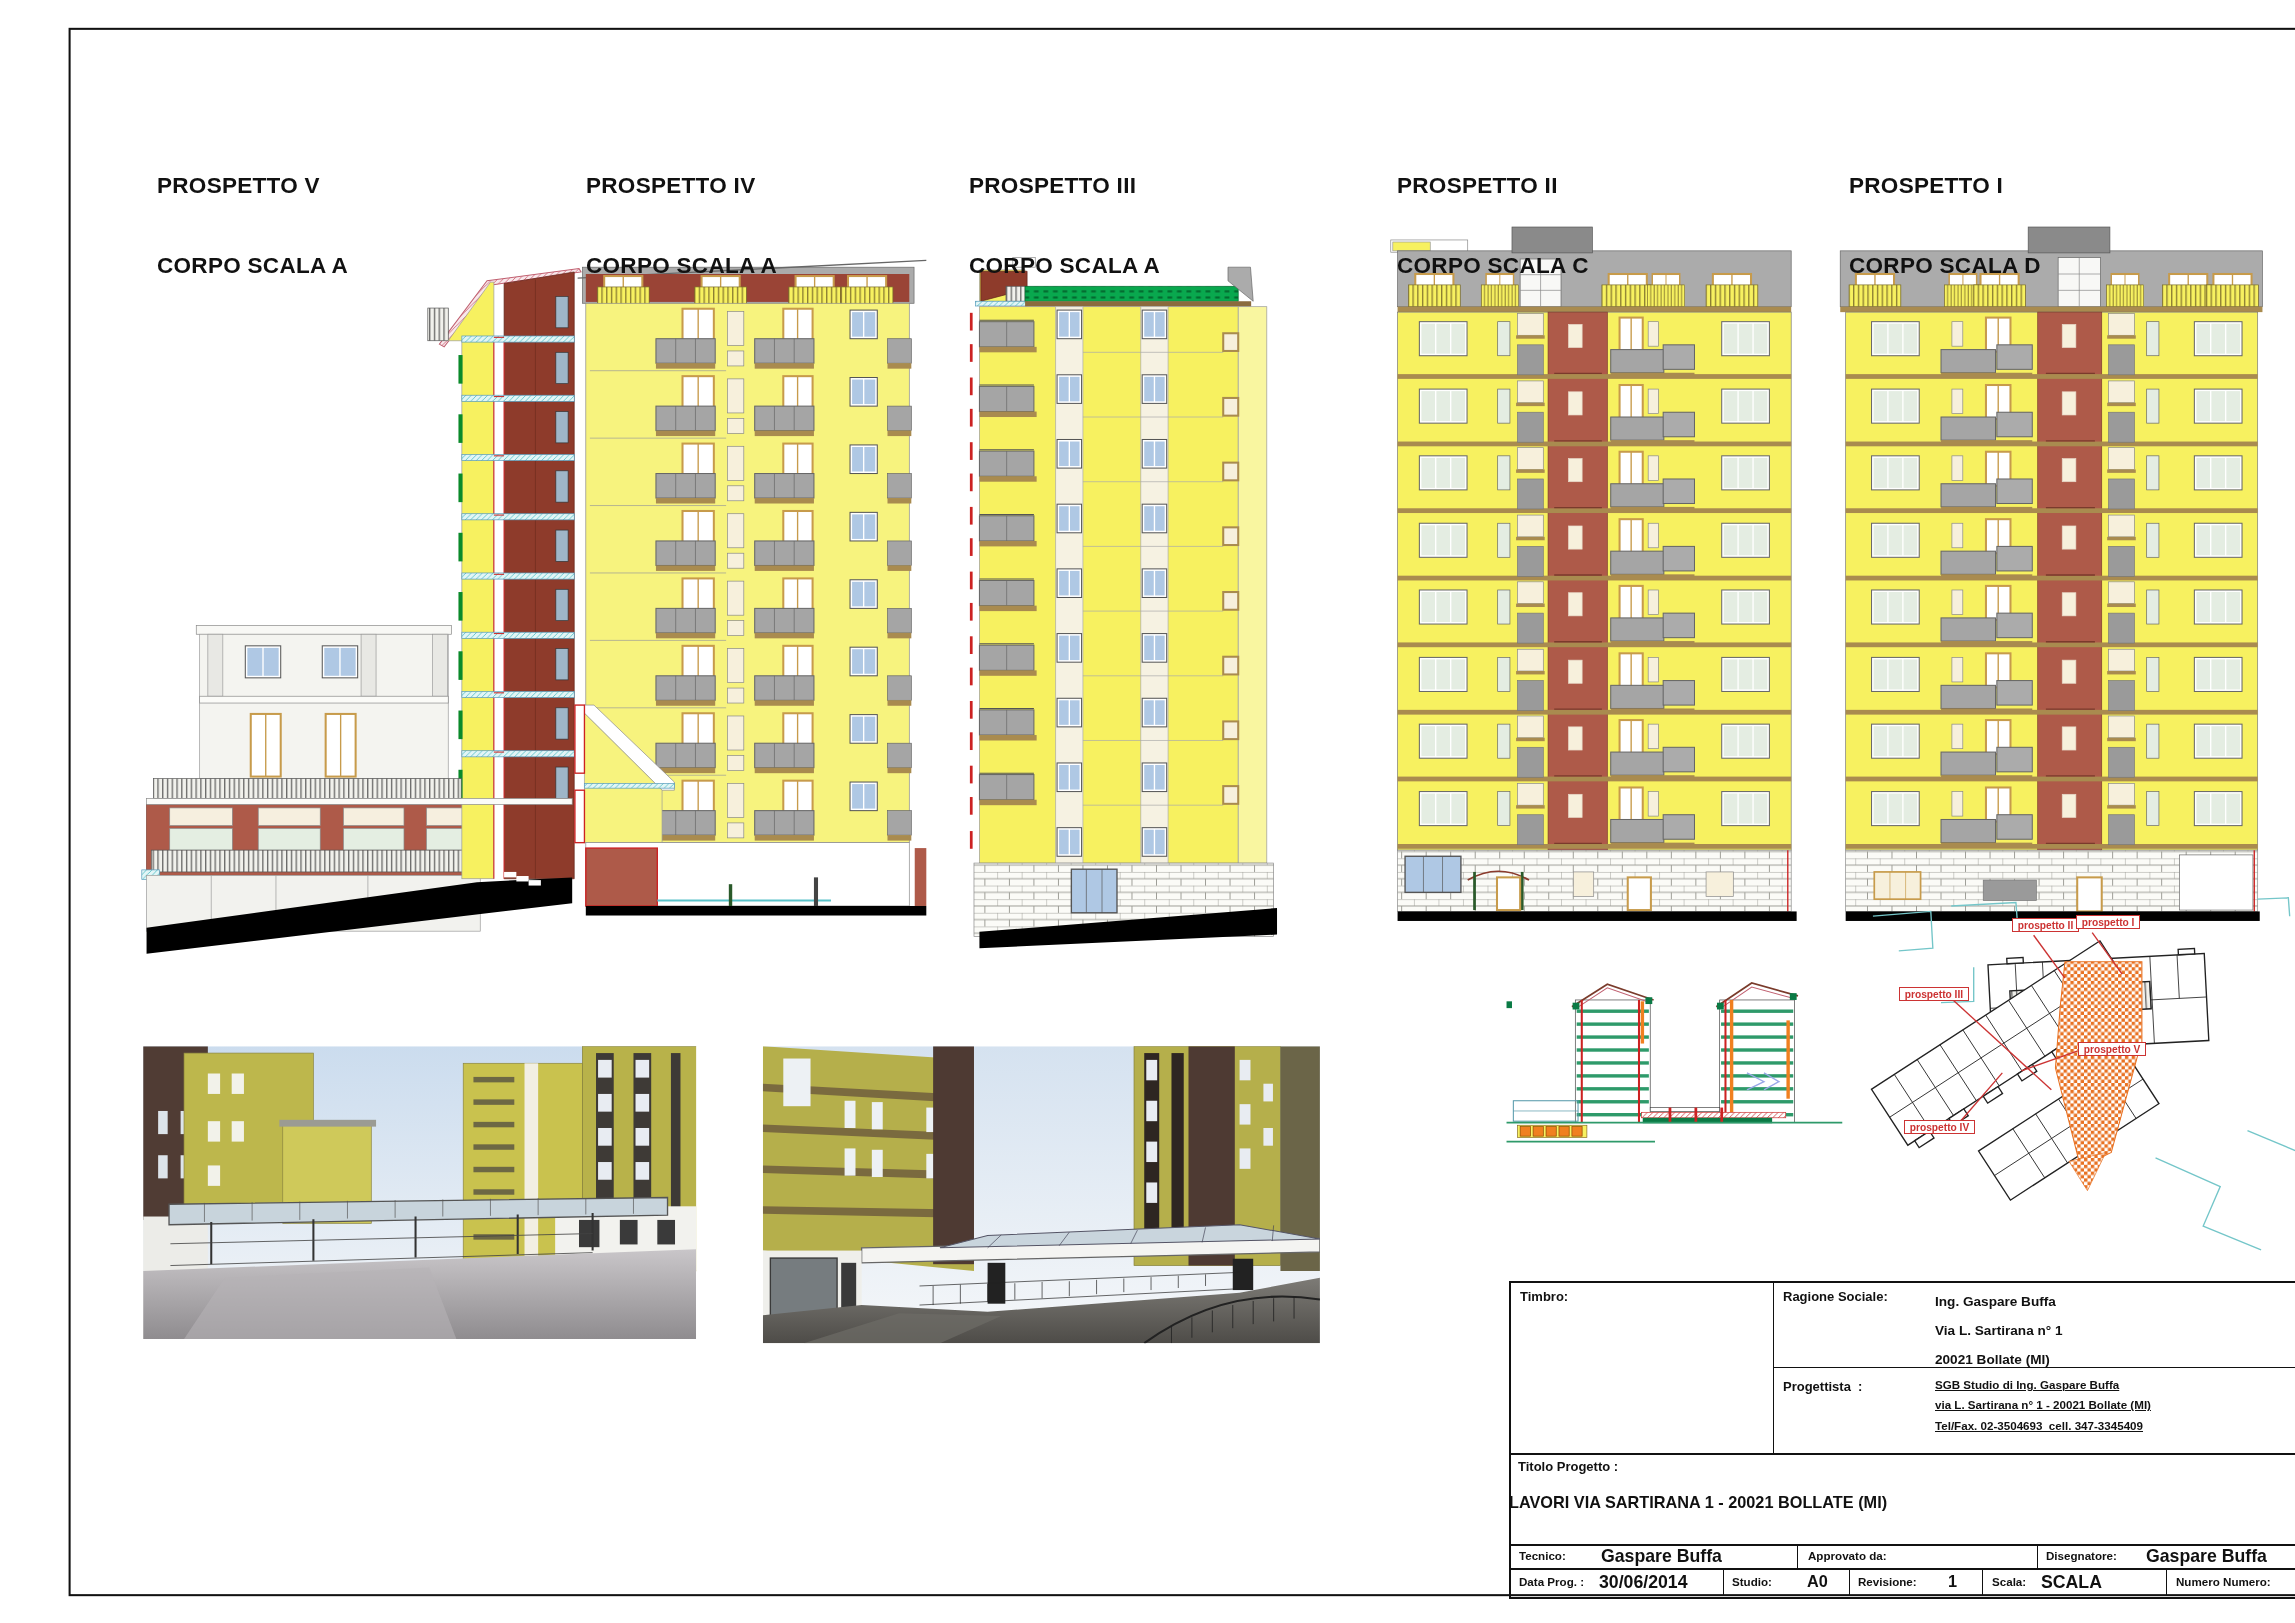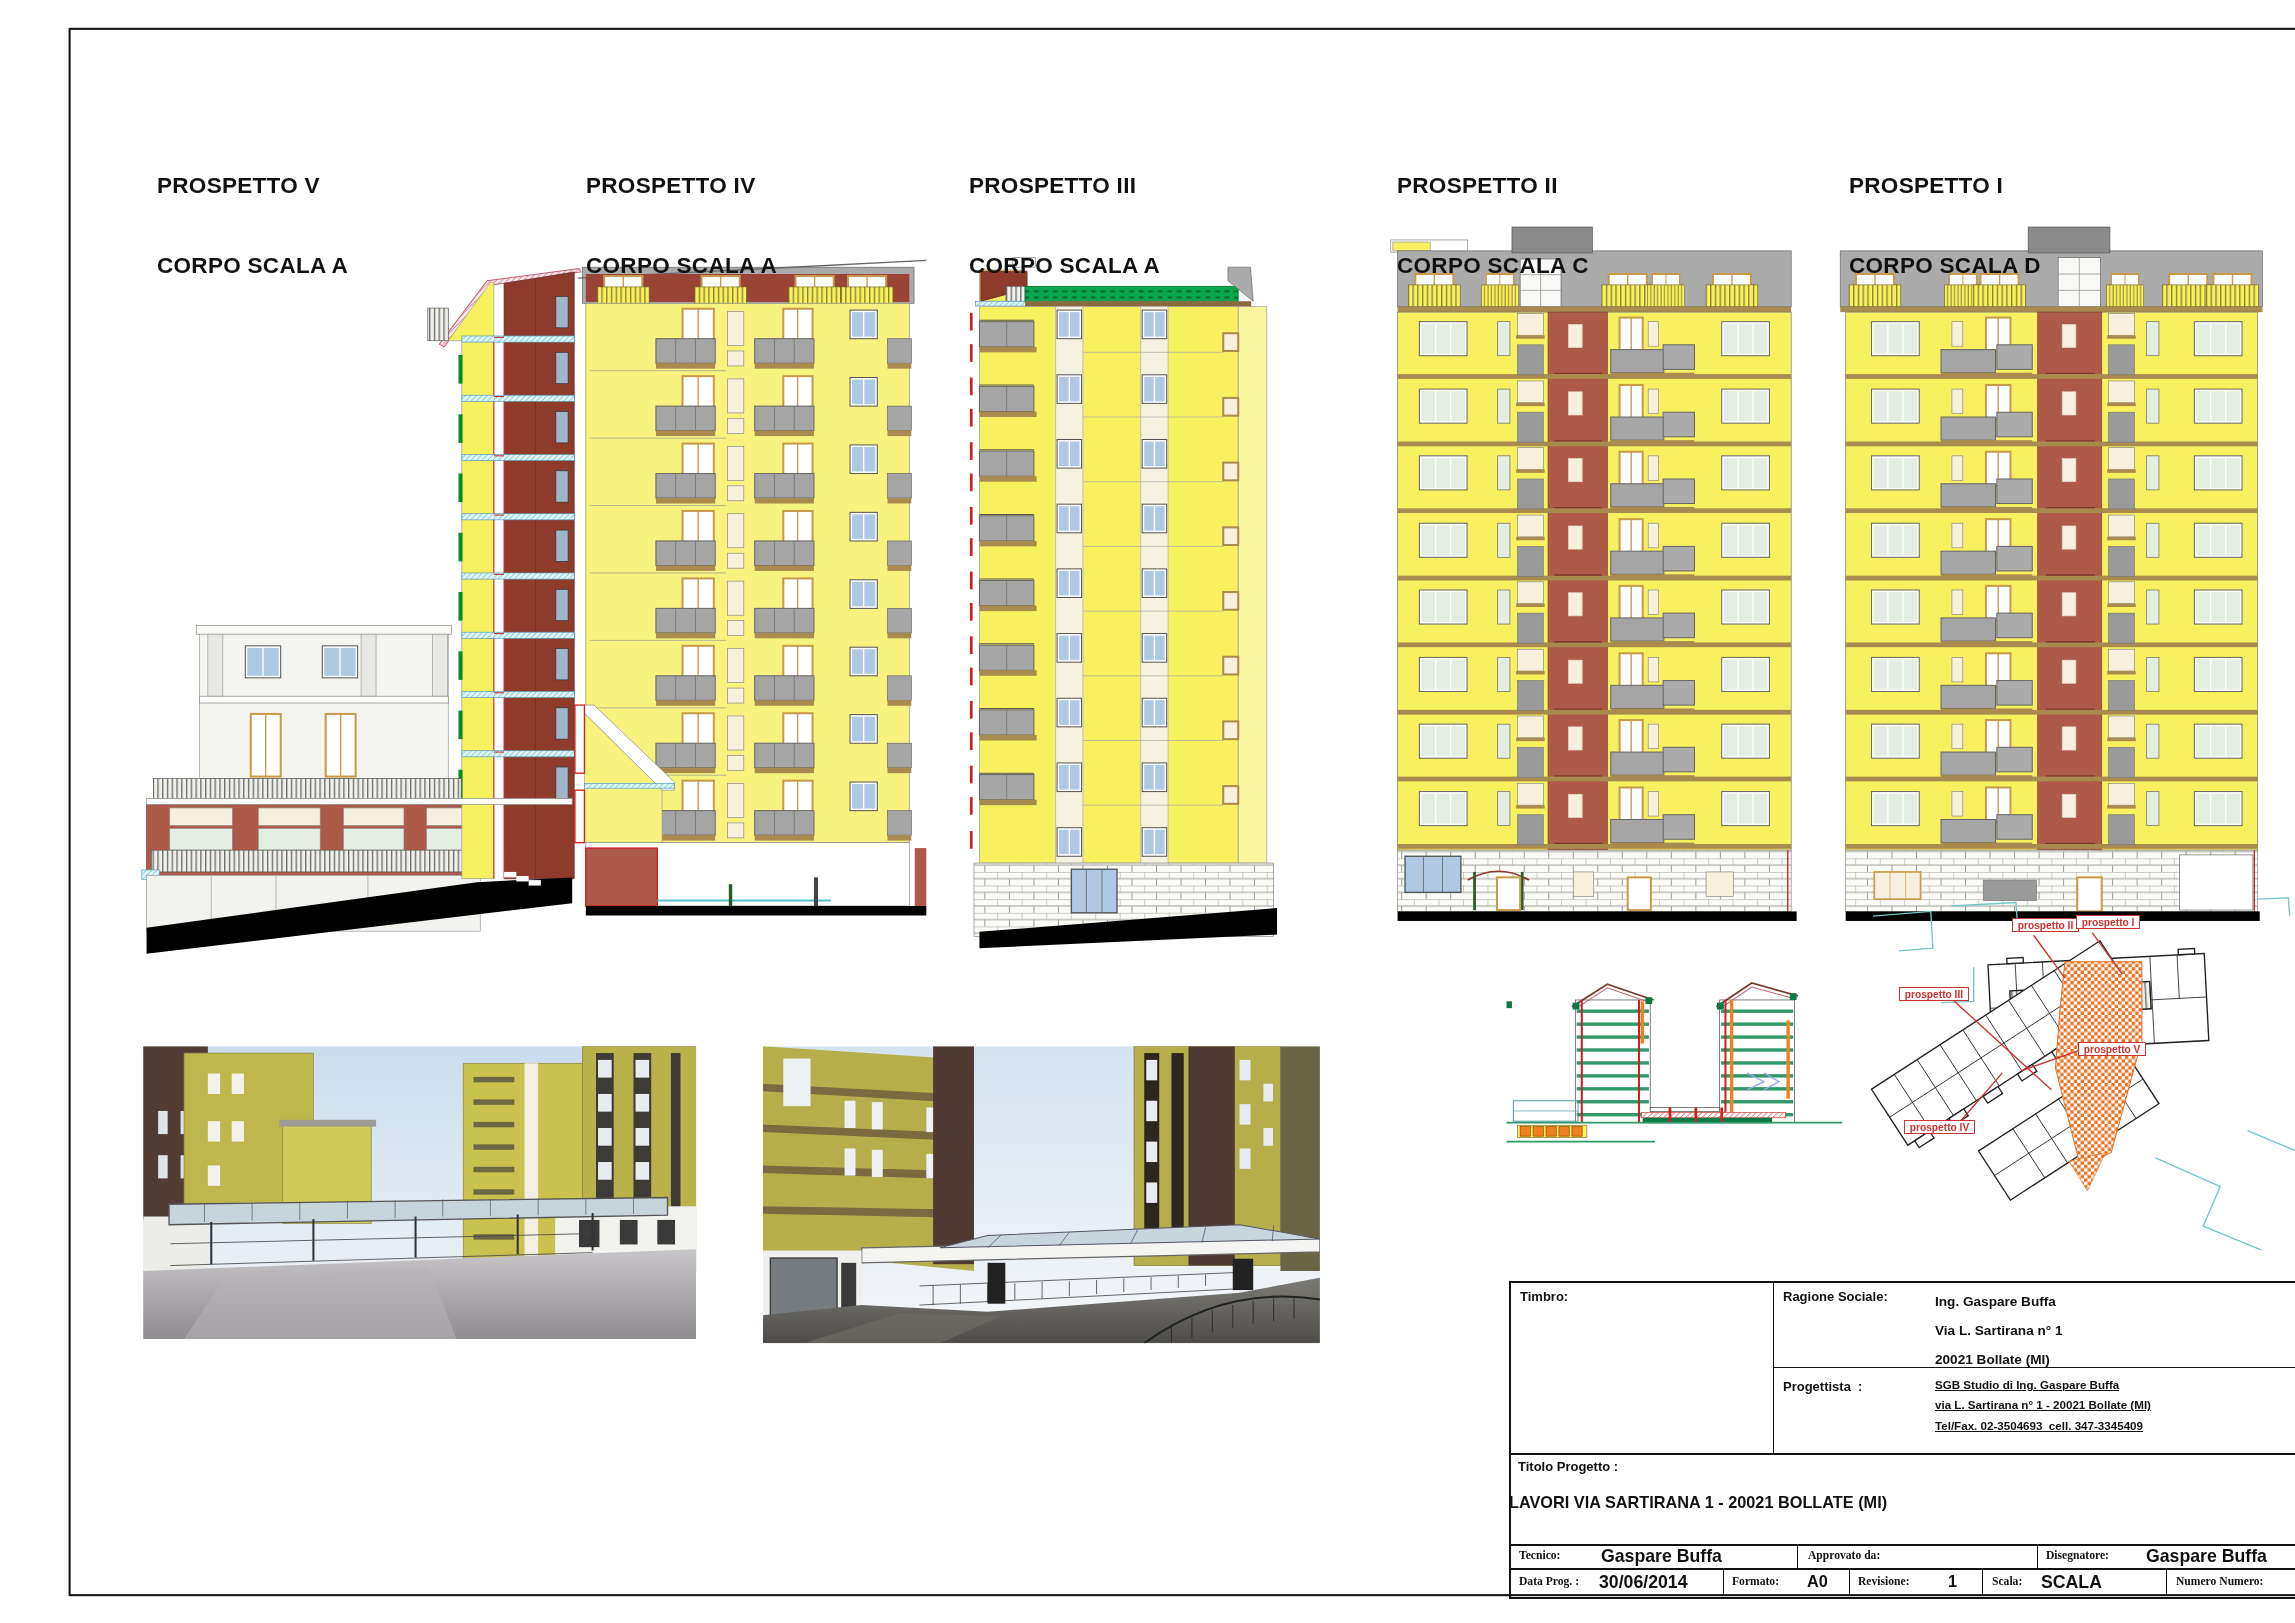--- a/index.html
+++ b/index.html
@@ -1,21 +1,21 @@
 <!DOCTYPE html>
 <html style="font-size:11px"><head>
 <meta charset="utf-8">
 <style>
   html,body{margin:0;padding:0;background:#fff;}
   .sheet{position:relative;width:2295px;height:1624px;background:#fff;font-family:"Liberation Sans",sans-serif;overflow:hidden;margin-left:41px;}
   .abs{position:absolute;}
   .etitle{font:bold 22.5px/26.6px "Liberation Sans",sans-serif;color:#111;letter-spacing:0.3px;white-space:pre;}
   .planlbl{font:bold 10.2px "Liberation Sans",sans-serif;color:#C33;border:1.4px solid #C33;background:#fff;padding:0.7px 4.8px;white-space:nowrap;}
   .tbl{color:#111;font-weight:bold;white-space:pre;}
-  .l17{font-size:11.6px;font-family:Liberation Serif, serif;}
+  .l17{font-size:11.6px;}
   .l19{font-size:13px;}
   .v20{font-size:13.6px;line-height:29px;}
   .v17{font-size:11.6px;line-height:20.4px;text-decoration:underline;}
   .v26{font-size:17.7px;}
   .v24{font-size:16.3px;}
   .hline,.vline{background:#111;}
 </style>
 </head>
 <body>
 
@@ -786,21 +786,21 @@
   <div class="abs tbl v24" style="left:1468px;top:1493px;width:798px;">LAVORI VIA SARTIRANA 1 - 20021 BOLLATE (MI)</div>
 
   <div class="abs tbl l17" style="left:1478px;top:1549px">Tecnico:</div>
   <div class="abs tbl v26" style="left:1560px;top:1546px">Gaspare Buffa</div>
   <div class="abs tbl l17" style="left:1767px;top:1549px">Approvato da:</div>
   <div class="abs tbl l17" style="left:2005px;top:1549px">Disegnatore:</div>
   <div class="abs tbl v26" style="left:2105px;top:1546px">Gaspare Buffa</div>
 
   <div class="abs tbl l17" style="left:1478px;top:1575px">Data Prog. :</div>
   <div class="abs tbl v26" style="left:1558px;top:1572px">30/06/2014</div>
-  <div class="abs tbl l17" style="left:1691px;top:1575px">Formato:</div>
+  <div class="abs tbl l17" style="left:1691px;top:1575px">Studio:</div>
   <div class="abs tbl v24" style="left:1766px;top:1572px">A0</div>
   <div class="abs tbl l17" style="left:1817px;top:1575px">Revisione:</div>
   <div class="abs tbl v24" style="left:1907px;top:1572px">1</div>
   <div class="abs tbl l17" style="left:1951px;top:1575px">Scala:</div>
   <div class="abs tbl v26" style="left:2000px;top:1572px">SCALA</div>
   <div class="abs tbl l17" style="left:2135px;top:1575px">Numero Numero:</div>
 </div>
 
 </div>
 

